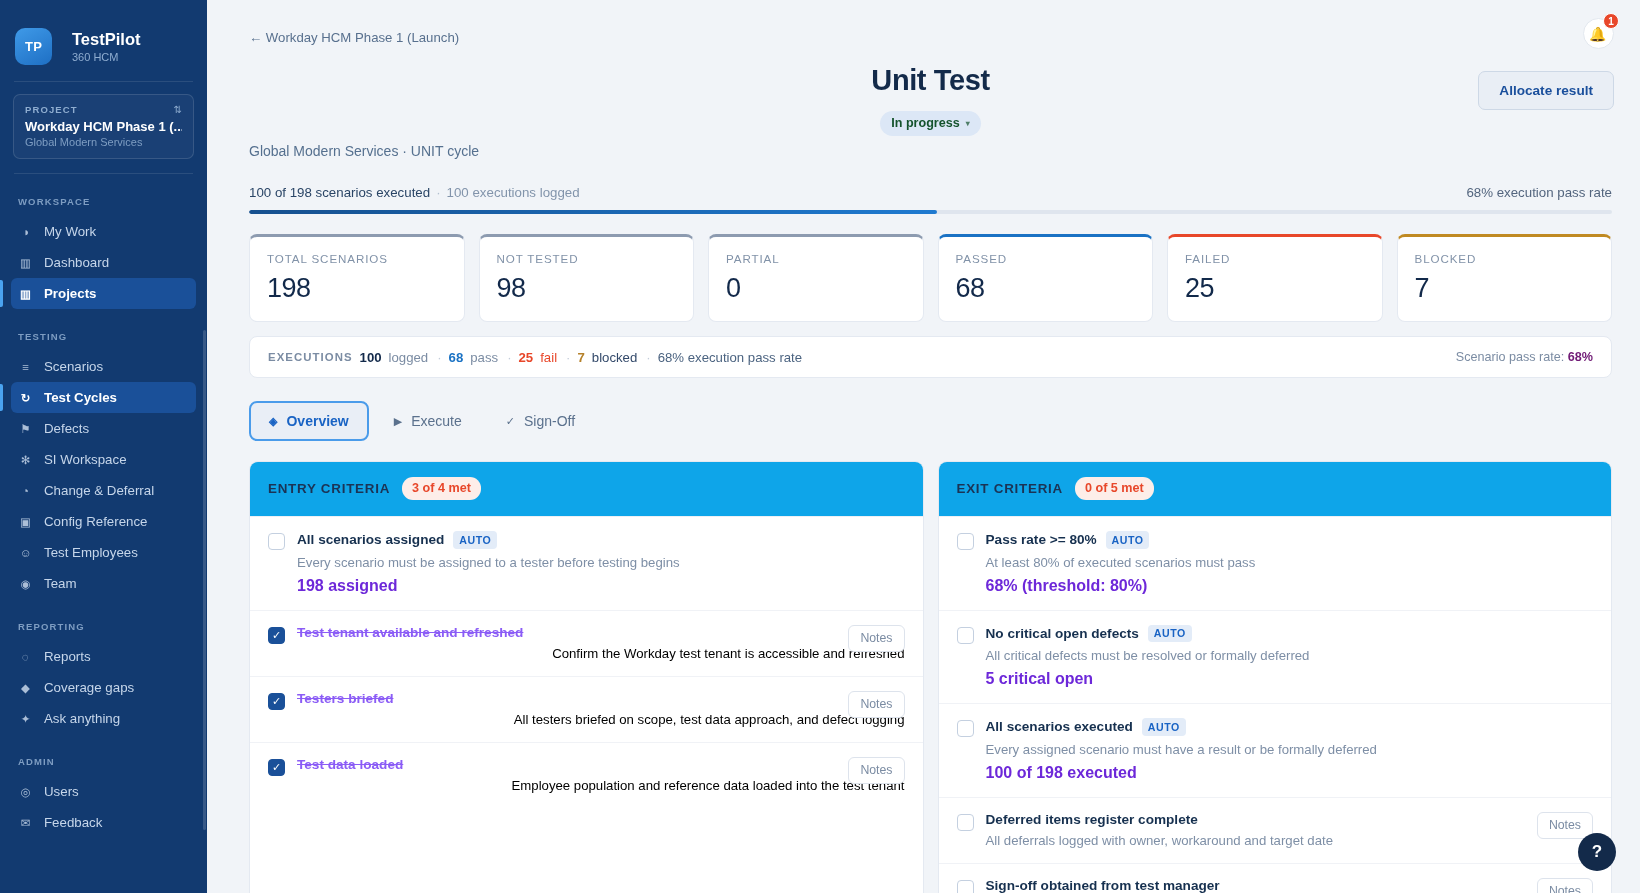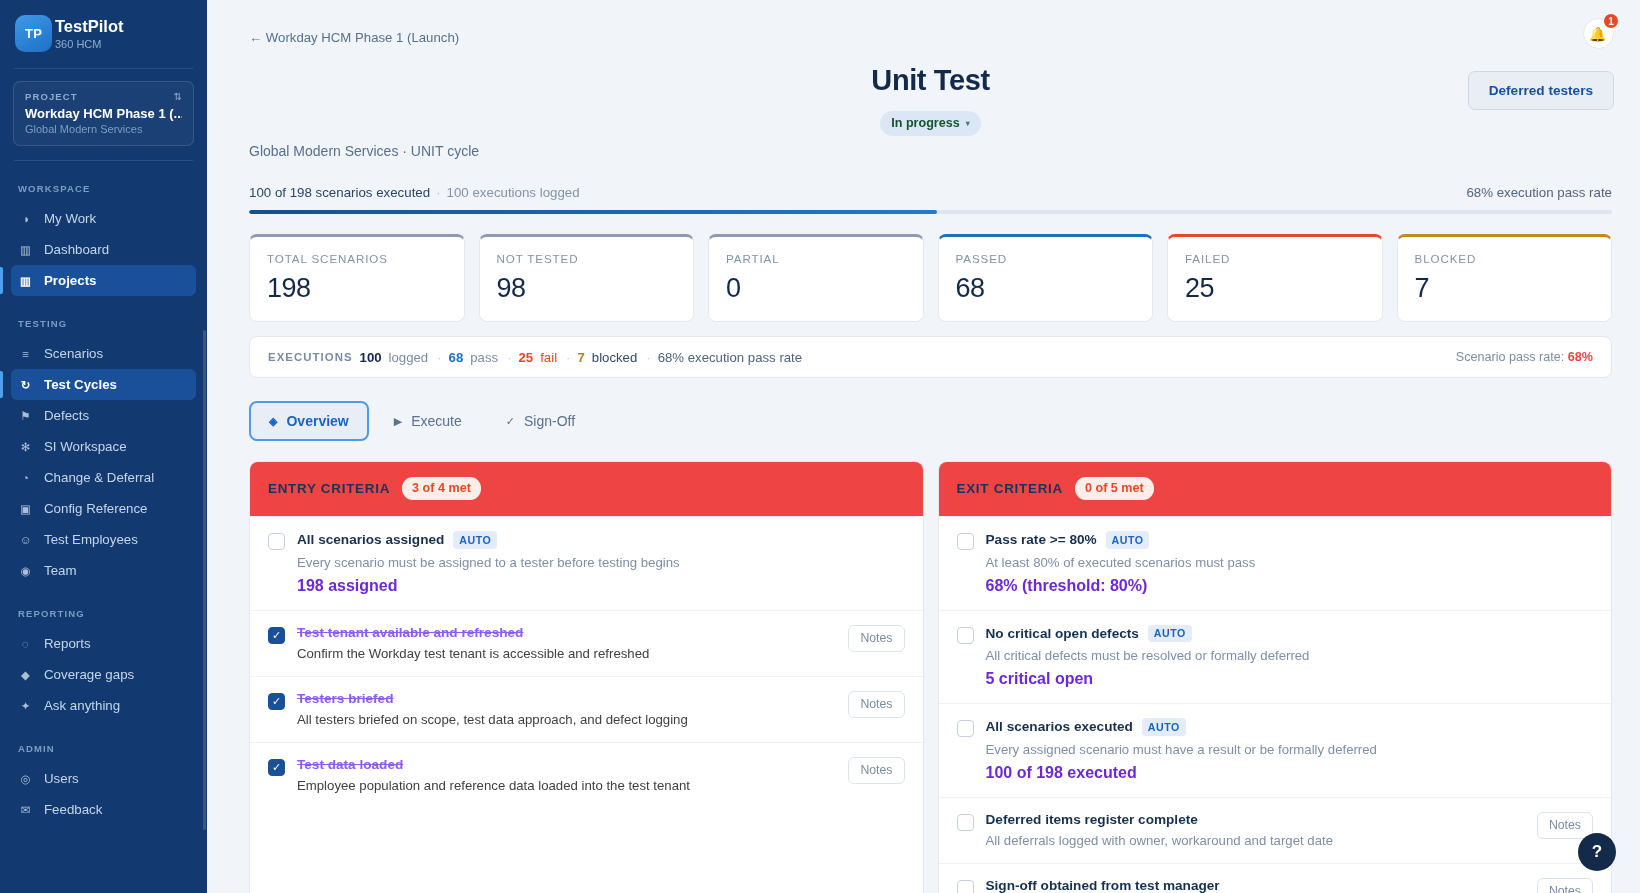--- a/index.html
+++ b/index.html
@@ -12,21 +12,21 @@
   .app { display: flex; width: 1640px; height: 893px; }
 
   
   .sidebar {
     width: 207px; height: 893px; flex: 0 0 207px;
     background: #123a70;
     color: #c6d6ea;
     position: relative;
     overflow: hidden;
   }
-  .sb-brand { display: flex; align-items: center; gap: 3px; padding: 15px 0 16px 15px; }
+  .sb-brand { display: flex; align-items: center; gap: 20px; padding: 28px 0 16px 15px; }
   .sb-logo {
     width: 37px; height: 37px; border-radius: 10px;
     background: linear-gradient(150deg,#3f9ae8 0%,#1e6fc4 100%);
     color: #fff; font-size: 13px; font-weight: bold;
     display: flex; align-items: center; justify-content: center;
     letter-spacing: .3px;
   }
   .sb-brand-txt { line-height: 1.15; }
   .sb-brand-name { font-size: 16.5px; font-weight: bold; color: #ffffff; }
   .sb-brand-sub { font-size: 11px; color: #8fadd0; margin-top: 2px; }
@@ -136,21 +136,21 @@
   .exec-left > span { margin-right: 7px; }
   .exec-cap { font-size: 11.4px; letter-spacing: 1.05px; color: #7b8ca3; font-weight: bold; }
   .exec-num { font-weight: bold; color: #12294a; }
   .exec-word { color: #7b8ca3; }
   .exec-dot { color: #c3ccda; margin: 0 7px 0 2px; }
   .exec-pass { font-weight: bold; color: #1a72c4; }
   .exec-fail { font-weight: bold; color: #e8472a; }
   .exec-blocked { font-weight: bold; color: #b5812a; }
   .exec-rate { color: #4b6party; color: #4b6380; }
   .exec-right { font-size: 12.6px; color: #7b8ca3; }
-  .exec-right b { color: #ef4444; }
+  .exec-right b { color: #701a75; }
 
   
   .tabs { display: flex; align-items: center; gap: 6px; margin-top: 23px; }
   .tab {
     display: flex; align-items: center; gap: 9px;
     font-size: 14px; padding: 10px 18px; border-radius: 8px;
     color: #5b7characteristic; color: #5b718d; cursor: pointer; border: 1px solid transparent;
   }
   .tab.active {
     background: #e9eef6; color: #1963c4; font-weight: bold;
@@ -160,21 +160,21 @@
 
   
   .panels { display: flex; gap: 14px; margin-top: 20px; }
   .panel {
     flex: 1; background: #ffffff; border: 1px solid #e4e9f1; border-radius: 9px;
     overflow: hidden;
   }
   .panel-head {
     display: flex; align-items: center; gap: 12px;
     padding: 15px 18px 16px 18px; border-bottom: 1px solid #edf0f5;
-    background: #ef4444;
+    background: #0ea5e9;
   }
   .panel-title { font-size: 13.4px; font-weight: bold; letter-spacing: .75px; color: #1b3companies; color: #1b3355; }
   .panel-pill {
     font-size: 12.6px; font-weight: bold; color: #e8472a;
     background: #fdeee9; border-radius: 11px; padding: 4px 10px 5px 10px;
   }
   .crit {
     display: flex; align-items: flex-start; gap: 12px;
     padding: 14px 18px 15px 18px; border-bottom: 1px solid #f0f2f6;
     position: relative;
@@ -190,21 +190,21 @@
   }
   .crit-body { flex: 1; min-width: 0; }
   .crit-top { display: flex; align-items: center; gap: 9px; }
   .crit-name { font-size: 13.6px; font-weight: bold; color: #16304f; }
   .crit.done .crit-name { text-decoration: line-through; color: #8b5cf6; }
   .auto-tag {
     font-size: 10.6px; font-weight: bold; letter-spacing: .5px; color: #1963c4;
     background: #e3ecf8; border-radius: 4px; padding: 2.5px 6px 3px 6px;
   }
   .crit-desc { font-size: 13.2px; color: #7e8fa6; margin-top: 6px; }
-  .crit.done .crit-desc { color: #404040; }
+  .crit.done .crit-desc { color: #000000; text-align: right; }
   .crit-meta { font-size: 16px; font-weight: bold; color: #6d28d9; margin-top: 7px; }
   .notes-btn {
     position: absolute; right: 18px; top: 14px;
     font-size: 12.3px; color: #7b8ca3; background: #fff;
     border: 1px solid #dde3ec; border-radius: 6px;
     padding: 5px 11px 6px 11px; cursor: pointer;
   }
 
   .help-fab {
     position: absolute; right: 24px; bottom: 22px;
@@ -319,21 +319,21 @@
     <div class="sb-scroll"></div>
   </aside>
 
   <section class="main">
 
     <div class="bell-wrap">
       <div class="bell">🔔</div>
       <div class="bell-badge">1</div>
     </div>
 
-    <button class="alloc-btn">Deferred testers</button>
+    <button class="alloc-btn">Allocate result</button>
 
     <div class="main-inner">
       <div class="breadcrumb">← Workday HCM Phase 1 (Launch)</div>
 
       <div class="title-row">
         <h1 class="page-title">Unit Test</h1>
         <div class="status-chip">
           <span>In progress</span>
           <span class="caret">▾</span>
         </div>

